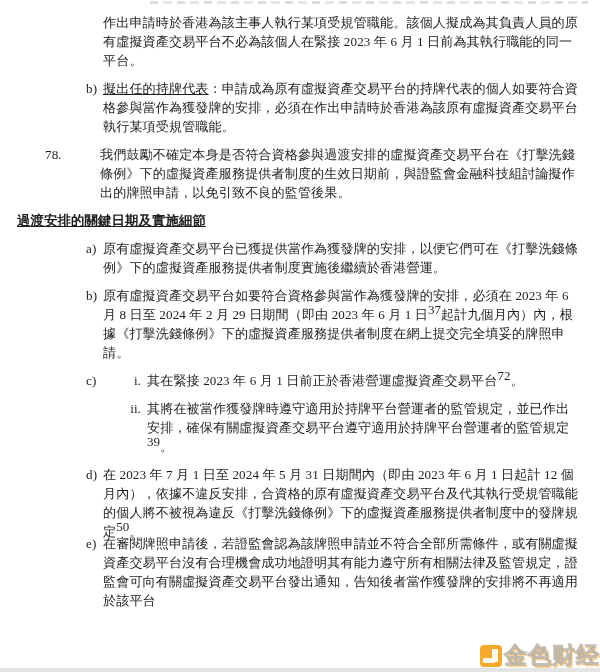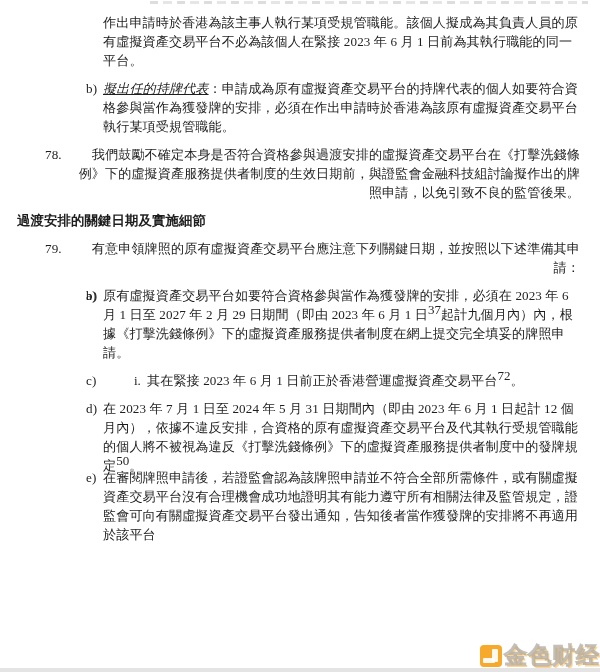--- a/index.html
+++ b/index.html
@@ -23,30 +23,30 @@
     position:absolute;inset:0;
     padding-top:13px;padding-right:20px;
     font-size:13.1px;line-height:19px;
     letter-spacing:0.1px;
     border-radius:6px;
   }
   .block{position:relative;margin-top:9px;}
   .block.cont{margin-top:0;}
   .block:last-child{margin-top:-7px;}
   .cont,.letter{padding-left:103px;}
-  .num{padding-left:72px;text-align:right;}
+  .num{padding-left:100px;}
   .heading{padding-left:17px;font-weight:bold;font-size:13.4px;}
   .subheading{padding-left:72px;}
-  .heading .run,.subheading .run{}
+  .heading .run,.subheading .run{text-decoration:underline;}
   .roman{padding-left:147px;}
   .marker{position:absolute;top:0;}
   .num .marker{left:45px;}
   .letter .marker{left:86px;}
   .roman .marker{left:119px;width:22px;text-align:right;}
-  .run.u{text-decoration:underline;font-style:italic;}
+  .run.u{text-decoration:underline;}
   sup.run{font-size:13px;line-height:0;vertical-align:super;letter-spacing:0;}
   
   .watermark{
     position:absolute;right:0px;bottom:1px;
     display:flex;align-items:center;
     pointer-events:none;
   }
   .wm-logo{
     position:relative;width:22px;height:22px;border-radius:4px;
     background:#f7a21b;opacity:.92;flex:0 0 auto;
@@ -69,25 +69,25 @@
 </head>
 <body>
 
 <div class="top-sliver"></div>
 
 <div class="doc">
     <div class="block cont"><span class="run">作出申請時於香港為該主事人執行某項受規管職能。該個人擬成為其負責人員的原有虛擬資產交易平台不必為該個人在緊接 2023 年 6 月 1 日前為其執行職能的同一平台。</span></div>
     <div class="block letter"><span class="marker">b)</span><span class="run u">擬出任的持牌代表</span><span class="run">：申請成為原有虛擬資產交易平台的持牌代表的個人如要符合資格參與當作為獲發牌的安排，必須在作出申請時於香港為該原有虛擬資產交易平台執行某項受規管職能。</span></div>
     <div class="block num"><span class="marker">78.</span><span class="run">我們鼓勵不確定本身是否符合資格參與過渡安排的虛擬資產交易平台在《打擊洗錢條例》下的虛擬資產服務提供者制度的生效日期前，與證監會金融科技組討論擬作出的牌照申請，以免引致不良的監管後果。</span></div>
     <div class="block heading"><span class="run">過渡安排的關鍵日期及實施細節</span></div>
-    <div class="block num"><span class="marker">79.</span><span class="run">有意申領牌照的原有虛擬資產交易平台應注意下列關鍵日期，並按照以下述準備其申請：</span></div>
-    <div class="block letter"><span class="marker">a)</span></div>
-    <div class="block letter"><span class="marker">b)</span><span class="run">原有虛擬資產交易平台如要符合資格參與當作為獲發牌的安排，必須在 2023 年 6 月 1 日至 2027 年 2 月 29 日期間（即由 2023 年 6 月 1 日</span><sup class="run">37</sup><span class="run">起計九個月內）內，根據《打擊洗錢條例》下的虛擬資產服務提供者制度在網上提交完全填妥的牌照申請。</span></div>
+    <div class="block letter"><span class="marker">a)</span><span class="run">原有虛擬資產交易平台已獲提供當作為獲發牌的安排，以便它們可在《打擊洗錢條例》下的虛擬資產服務提供者制度實施後繼續於香港營運。</span></div>
+    <div class="block letter"><span class="marker">b)</span><span class="run">原有虛擬資產交易平台如要符合資格參與當作為獲發牌的安排，必須在 2023 年 6 月 8 日至 2024 年 2 月 29 日期間（即由 2023 年 6 月 1 日</span><sup class="run">37</sup><span class="run">起計九個月內）內，根據《打擊洗錢條例》下的虛擬資產服務提供者制度在網上提交完全填妥的牌照申請。</span></div>
     <div class="block letter"><span class="marker">c)</span></div>
     <div class="block roman"><span class="marker">i.</span><span class="run">其在緊接 2023 年 6 月 1 日前正於香港營運虛擬資產交易平台</span><sup class="run">72</sup><span class="run">。</span></div>
+    <div class="block roman"><span class="marker">ii.</span><span class="run">其將在被當作獲發牌時遵守適用於持牌平台營運者的監管規定，並已作出安排，確保有關虛擬資產交易平台遵守適用於持牌平台營運者的監管規定</span><sup class="run">39</sup><span class="run">。</span></div>
     <div class="block letter"><span class="marker">d)</span><span class="run">在 2023 年 7 月 1 日至 2024 年 5 月 31 日期間內（即由 2023 年 6 月 1 日起計 12 個月內），依據不違反安排，合資格的原有虛擬資產交易平台及代其執行受規管職能的個人將不被視為違反《打擊洗錢條例》下的虛擬資產服務提供者制度中的發牌規定</span><sup class="run">50</sup><span class="run">。</span></div>
     <div class="block letter"><span class="marker">e)</span><span class="run">在審閱牌照申請後，若證監會認為該牌照申請並不符合全部所需條件，或有關虛擬資產交易平台沒有合理機會成功地證明其有能力遵守所有相關法律及監管規定，證監會可向有關虛擬資產交易平台發出通知，告知後者當作獲發牌的安排將不再適用於該平台</span></div>
   </div>
 
 <div class="watermark">
   <span class="wm-logo">
     <span class="bar-v"></span>
       <span class="bar-h"></span>
   </span>
   <span class="wm-text">金色财经</span>

